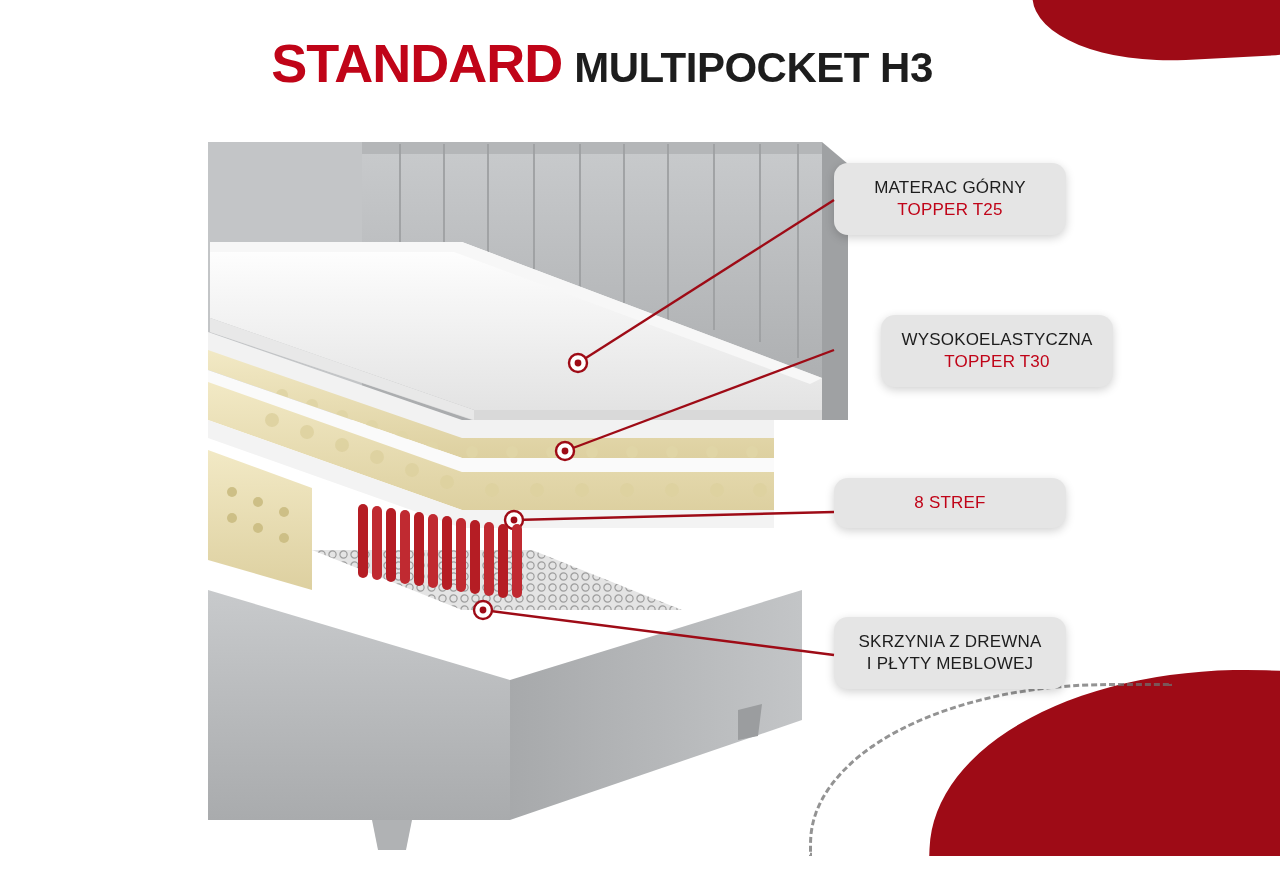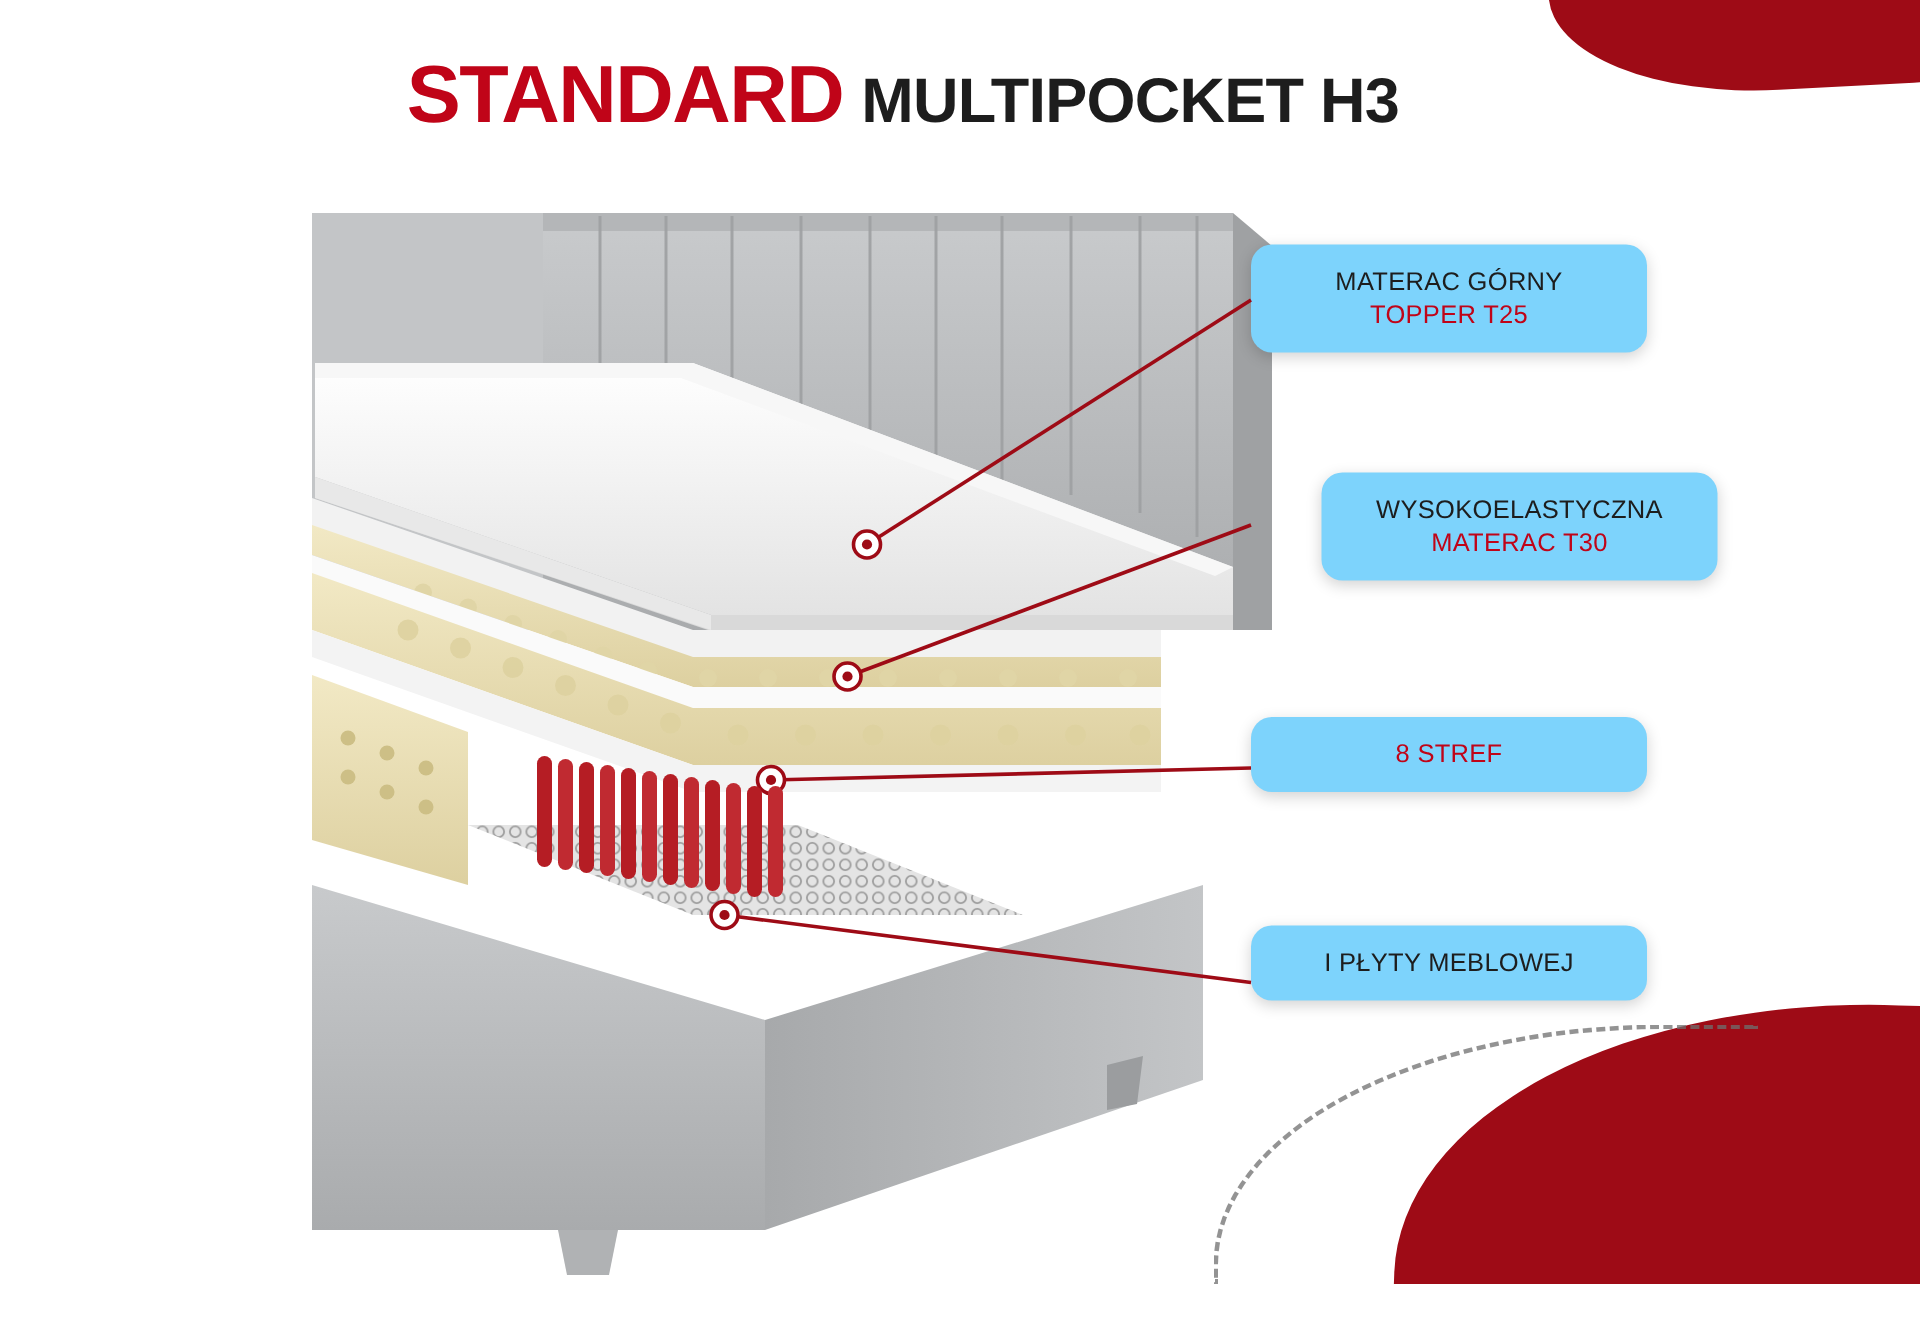--- a/index.html
+++ b/index.html
@@ -84,24 +84,24 @@
     position: absolute;
     left: 150px;
     top: 120px;
     width: 700px;
     height: 730px;
   }
 
   
   .callout {
     position: absolute;
-    background: #7dd3fc;
+    background: #e5e5e5;
     border-radius: 14px;
     box-shadow: 0 3px 10px rgba(0,0,0,0.18);
-    padding: 14px 20px;
+    padding: 14px 4px;
     text-align: center;
     line-height: 1.28;
     font-size: 17px;
     color: #1d1d1d;
     letter-spacing: .2px;
   }
   .callout .hl {
     color: #c00418;
     font-weight: normal;
     display: block;
@@ -274,28 +274,29 @@
     </g>
   </svg>
 
   <div class="callout" id="callout-0">
     <span class="plain">MATERAC GÓRNY</span>
     <span class="hl">TOPPER T25</span>
   </div>
 
   <div class="callout" id="callout-1">
     <span class="plain">WYSOKOELASTYCZNA</span>
-    <span class="hl">MATERAC T30</span>
+    <span class="hl">TOPPER T30</span>
   </div>
 
   <div class="callout" id="callout-2">
     <span class="hl">8 STREF</span>
   </div>
 
   <div class="callout" id="callout-3">
+    <span class="plain">SKRZYNIA Z DREWNA</span>
     <span class="plain">I PŁYTY MEBLOWEJ</span>
   </div>
 
   <svg id="overlay" viewBox="0 0 1280 880">
     <g stroke="#9e0b16" stroke-width="2.4" fill="none">
       <line x1="566" y1="363" x2="822" y2="200"></line>
       <line x1="553" y1="451" x2="822" y2="350"></line>
       <line x1="502" y1="520" x2="822" y2="512"></line>
       <line x1="471" y1="610" x2="822" y2="655"></line>
     </g>

